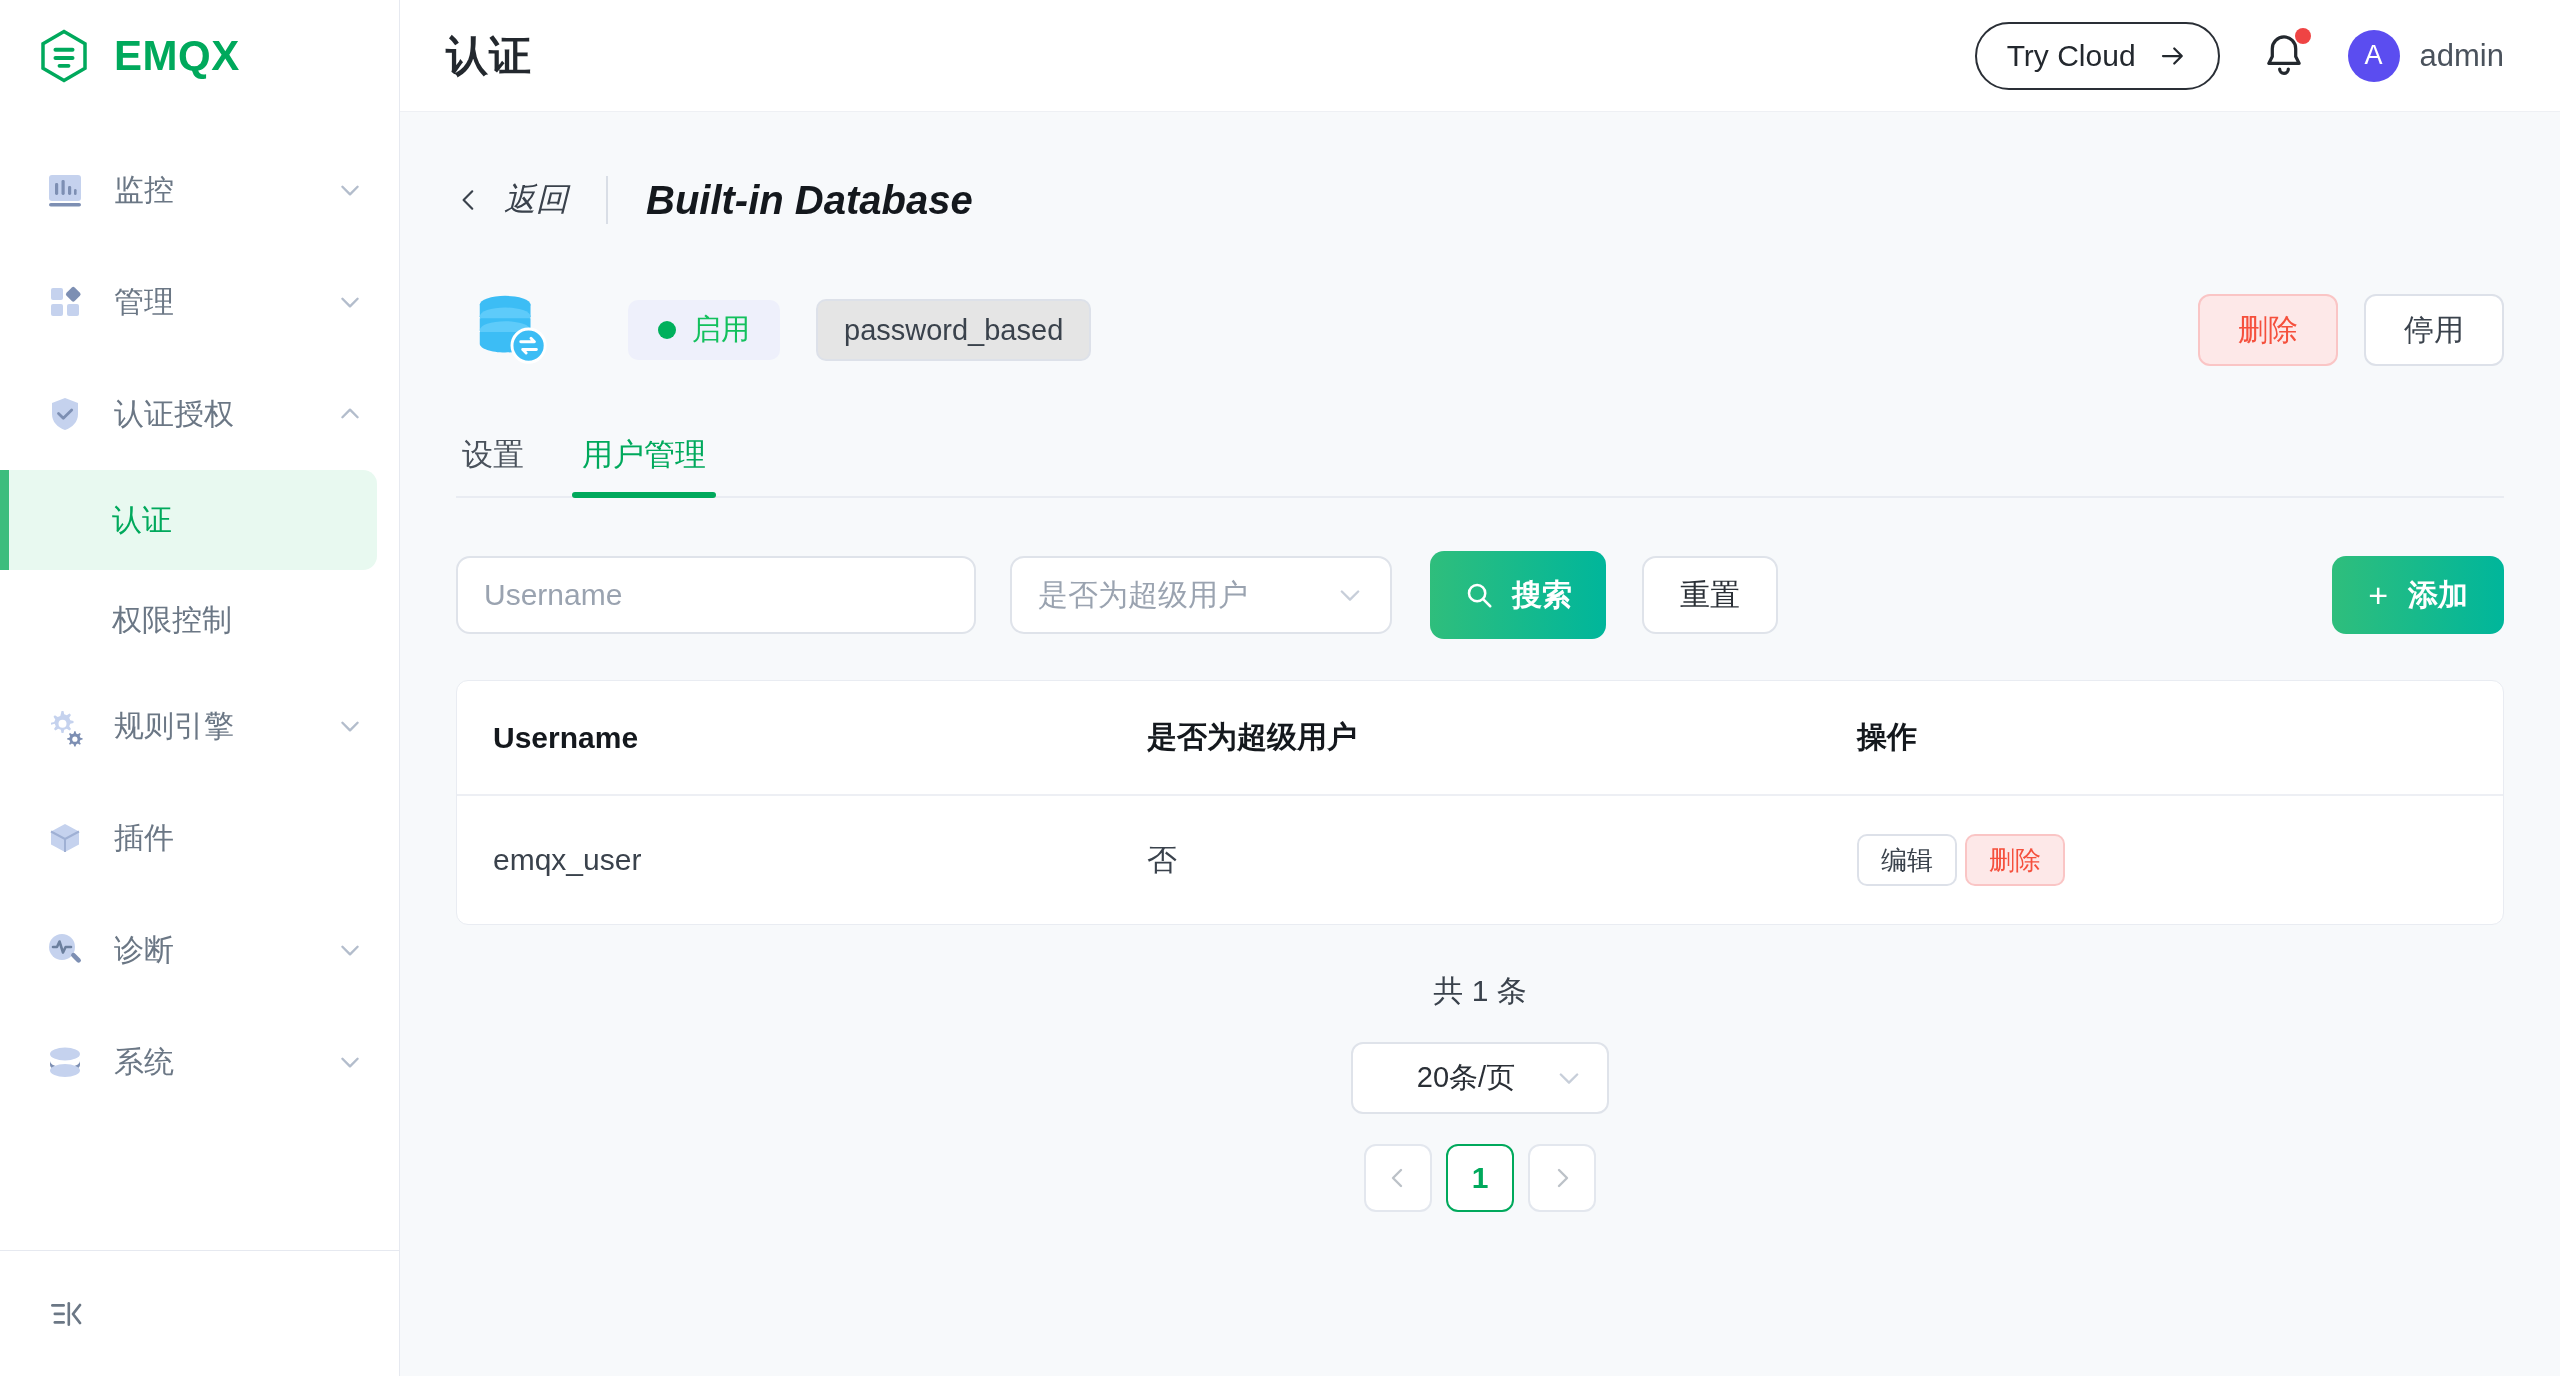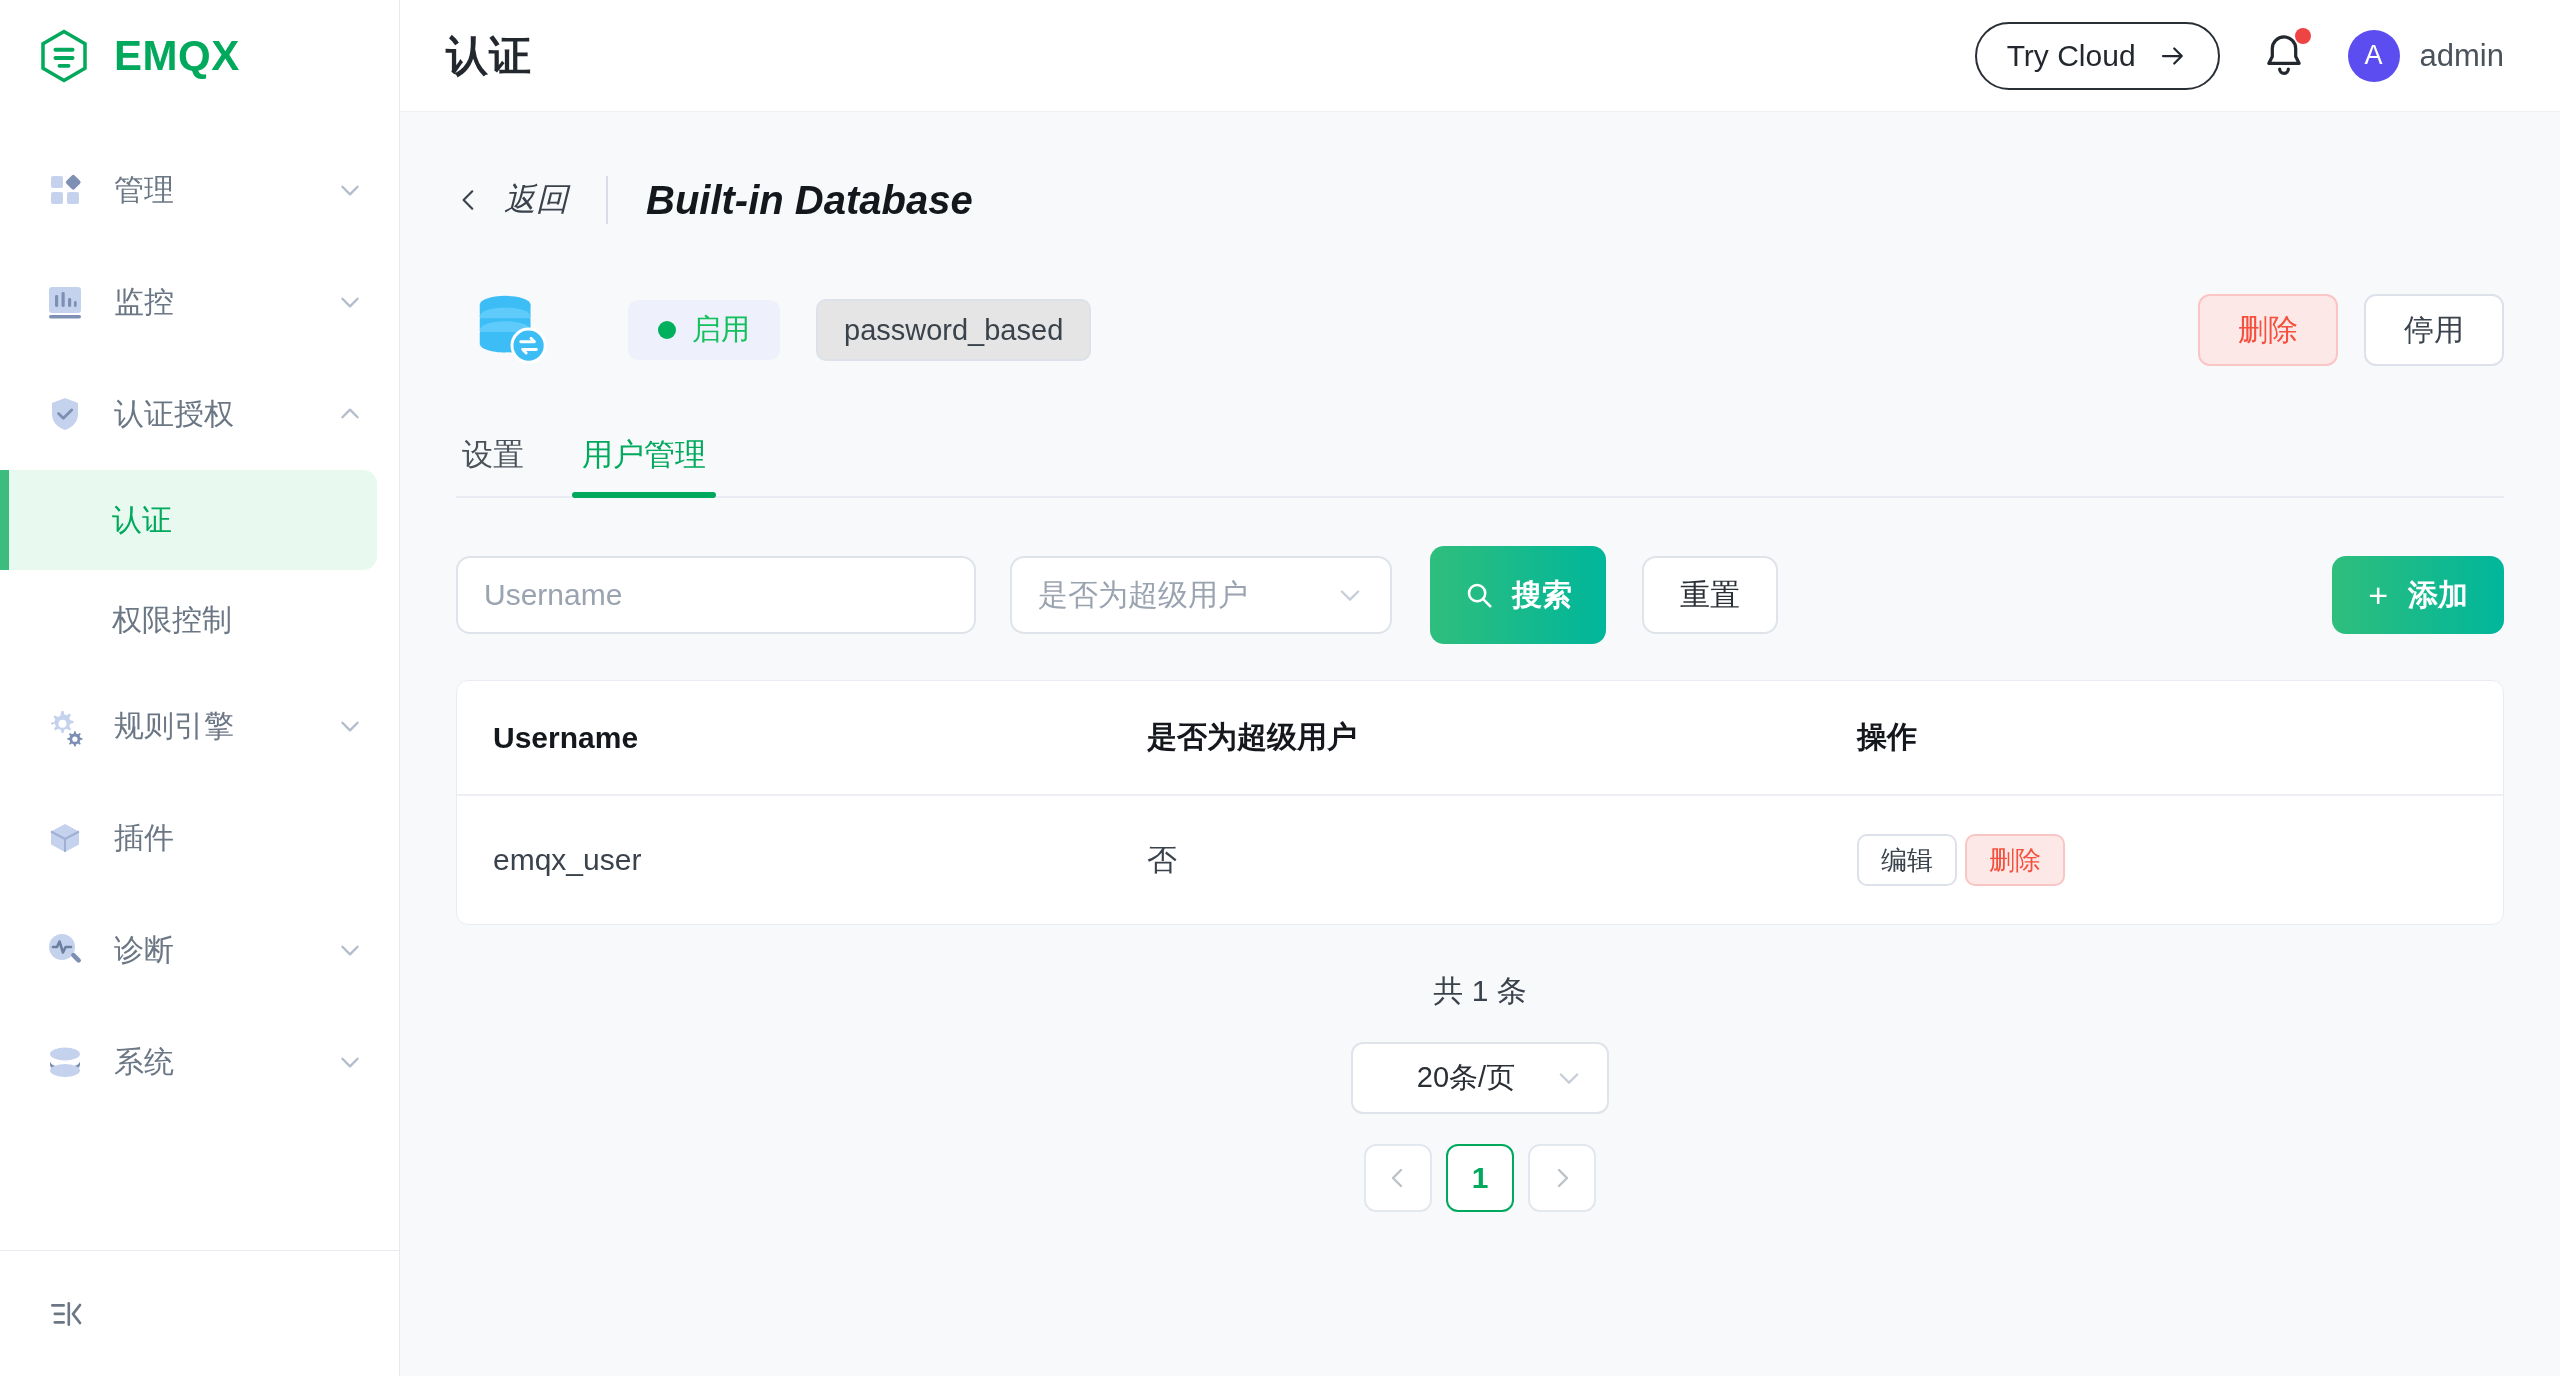--- a/index.html
+++ b/index.html
@@ -169,21 +169,21 @@
   .input-text::placeholder { color: #9aa3b0; }
   .select-box {
     width: 382px; height: 78px; margin-left: 34px;
     border: 2px solid #dfe3ea; border-radius: 14px; background: #fff;
     display: flex; align-items: center; padding: 0 26px;
     cursor: pointer;
   }
   .select-value { font-size: 30px; color: #9aa3b0; flex: 1; }
   .caret { width: 28px; height: 28px; opacity: .55; }
   .btn-search {
-    margin-left: 38px; height: 98px; padding: 0 34px; border-radius: 14px;
+    margin-left: 38px; height: 88px; padding: 0 34px; border-radius: 14px;
     background: linear-gradient(90deg, #2fbe7c 0%, #00b69b 100%);
     color: #fff; font-size: 30px; font-weight: 700;
     display: flex; align-items: center; gap: 18px; cursor: pointer;
   }
   .search-glass { width: 30px; height: 30px; }
   .btn-reset {
     margin-left: 36px; height: 78px; padding: 0 36px; border-radius: 14px;
     border: 2px solid #dfe3ea; background: #fff;
     font-size: 30px; font-weight: 400; color: #2a2f36;
     display: flex; align-items: center; cursor: pointer;
@@ -256,41 +256,41 @@
         <rect x="15" y="24" width="18" height="3.4" rx="1.7" fill="#00a95c"></rect>
         <rect x="18.5" y="30.8" width="11" height="3.2" rx="1.6" fill="#00a95c"></rect>
       </svg>
       <span class="brand-name">EMQX</span>
     </div>
 
     <nav class="nav">
 
       <div class="nav-item">
         <svg class="nav-icon" viewBox="0 0 42 42">
-          <rect x="7" y="7" width="12" height="12" rx="2" fill="#c5d2ee"></rect>
-          <rect x="7" y="23" width="12" height="12" rx="2" fill="#c5d2ee"></rect>
-          <rect x="23" y="23" width="12" height="12" rx="2" fill="#c5d2ee"></rect>
-          <rect x="23.5" y="7.5" width="11.5" height="11.5" rx="2" fill="#7d8fb3" transform="rotate(45 29.25 13.25)"></rect>
-        </svg>
-        <span class="nav-label">管理</span>
-        <svg class="chev" viewBox="0 0 24 24">
-          <path d="M5 9l7 7 7-7" fill="none" stroke="#9aa7bb" stroke-width="2.2" stroke-linecap="round" stroke-linejoin="round"></path>
-        </svg>
-      </div>
-
-      <div class="nav-item">
-        <svg class="nav-icon" viewBox="0 0 42 42">
           <rect x="5" y="6" width="32" height="26" rx="3" fill="#c5d2ee"></rect>
           <rect x="11" y="14" width="3.2" height="12" rx="1.4" fill="#7d8fb3"></rect>
           <rect x="17.5" y="11" width="3.2" height="15" rx="1.4" fill="#7d8fb3"></rect>
           <rect x="24" y="17" width="3.2" height="9" rx="1.4" fill="#7d8fb3"></rect>
           <rect x="30" y="20" width="2.6" height="6" rx="1.3" fill="#7d8fb3"></rect>
           <rect x="5" y="34" width="32" height="3.6" rx="1.8" fill="#7d8fb3"></rect>
         </svg>
         <span class="nav-label">监控</span>
+        <svg class="chev" viewBox="0 0 24 24">
+          <path d="M5 9l7 7 7-7" fill="none" stroke="#9aa7bb" stroke-width="2.2" stroke-linecap="round" stroke-linejoin="round"></path>
+        </svg>
+      </div>
+
+      <div class="nav-item">
+        <svg class="nav-icon" viewBox="0 0 42 42">
+          <rect x="7" y="7" width="12" height="12" rx="2" fill="#c5d2ee"></rect>
+          <rect x="7" y="23" width="12" height="12" rx="2" fill="#c5d2ee"></rect>
+          <rect x="23" y="23" width="12" height="12" rx="2" fill="#c5d2ee"></rect>
+          <rect x="23.5" y="7.5" width="11.5" height="11.5" rx="2" fill="#7d8fb3" transform="rotate(45 29.25 13.25)"></rect>
+        </svg>
+        <span class="nav-label">管理</span>
         <svg class="chev" viewBox="0 0 24 24">
           <path d="M5 9l7 7 7-7" fill="none" stroke="#9aa7bb" stroke-width="2.2" stroke-linecap="round" stroke-linejoin="round"></path>
         </svg>
       </div>
 
       <div class="nav-item">
         <svg class="nav-icon" viewBox="0 0 42 42">
           <path d="M21 5l13 5v11c0 8-5.6 13.6-13 16-7.4-2.4-13-8-13-16V10z" fill="#c5d2ee"></path>
           <path d="M14.5 20.5l4.8 4.8 8.4-8.4" fill="none" stroke="#7d8fb3" stroke-width="2.8" stroke-linecap="round" stroke-linejoin="round"></path>
         </svg>

